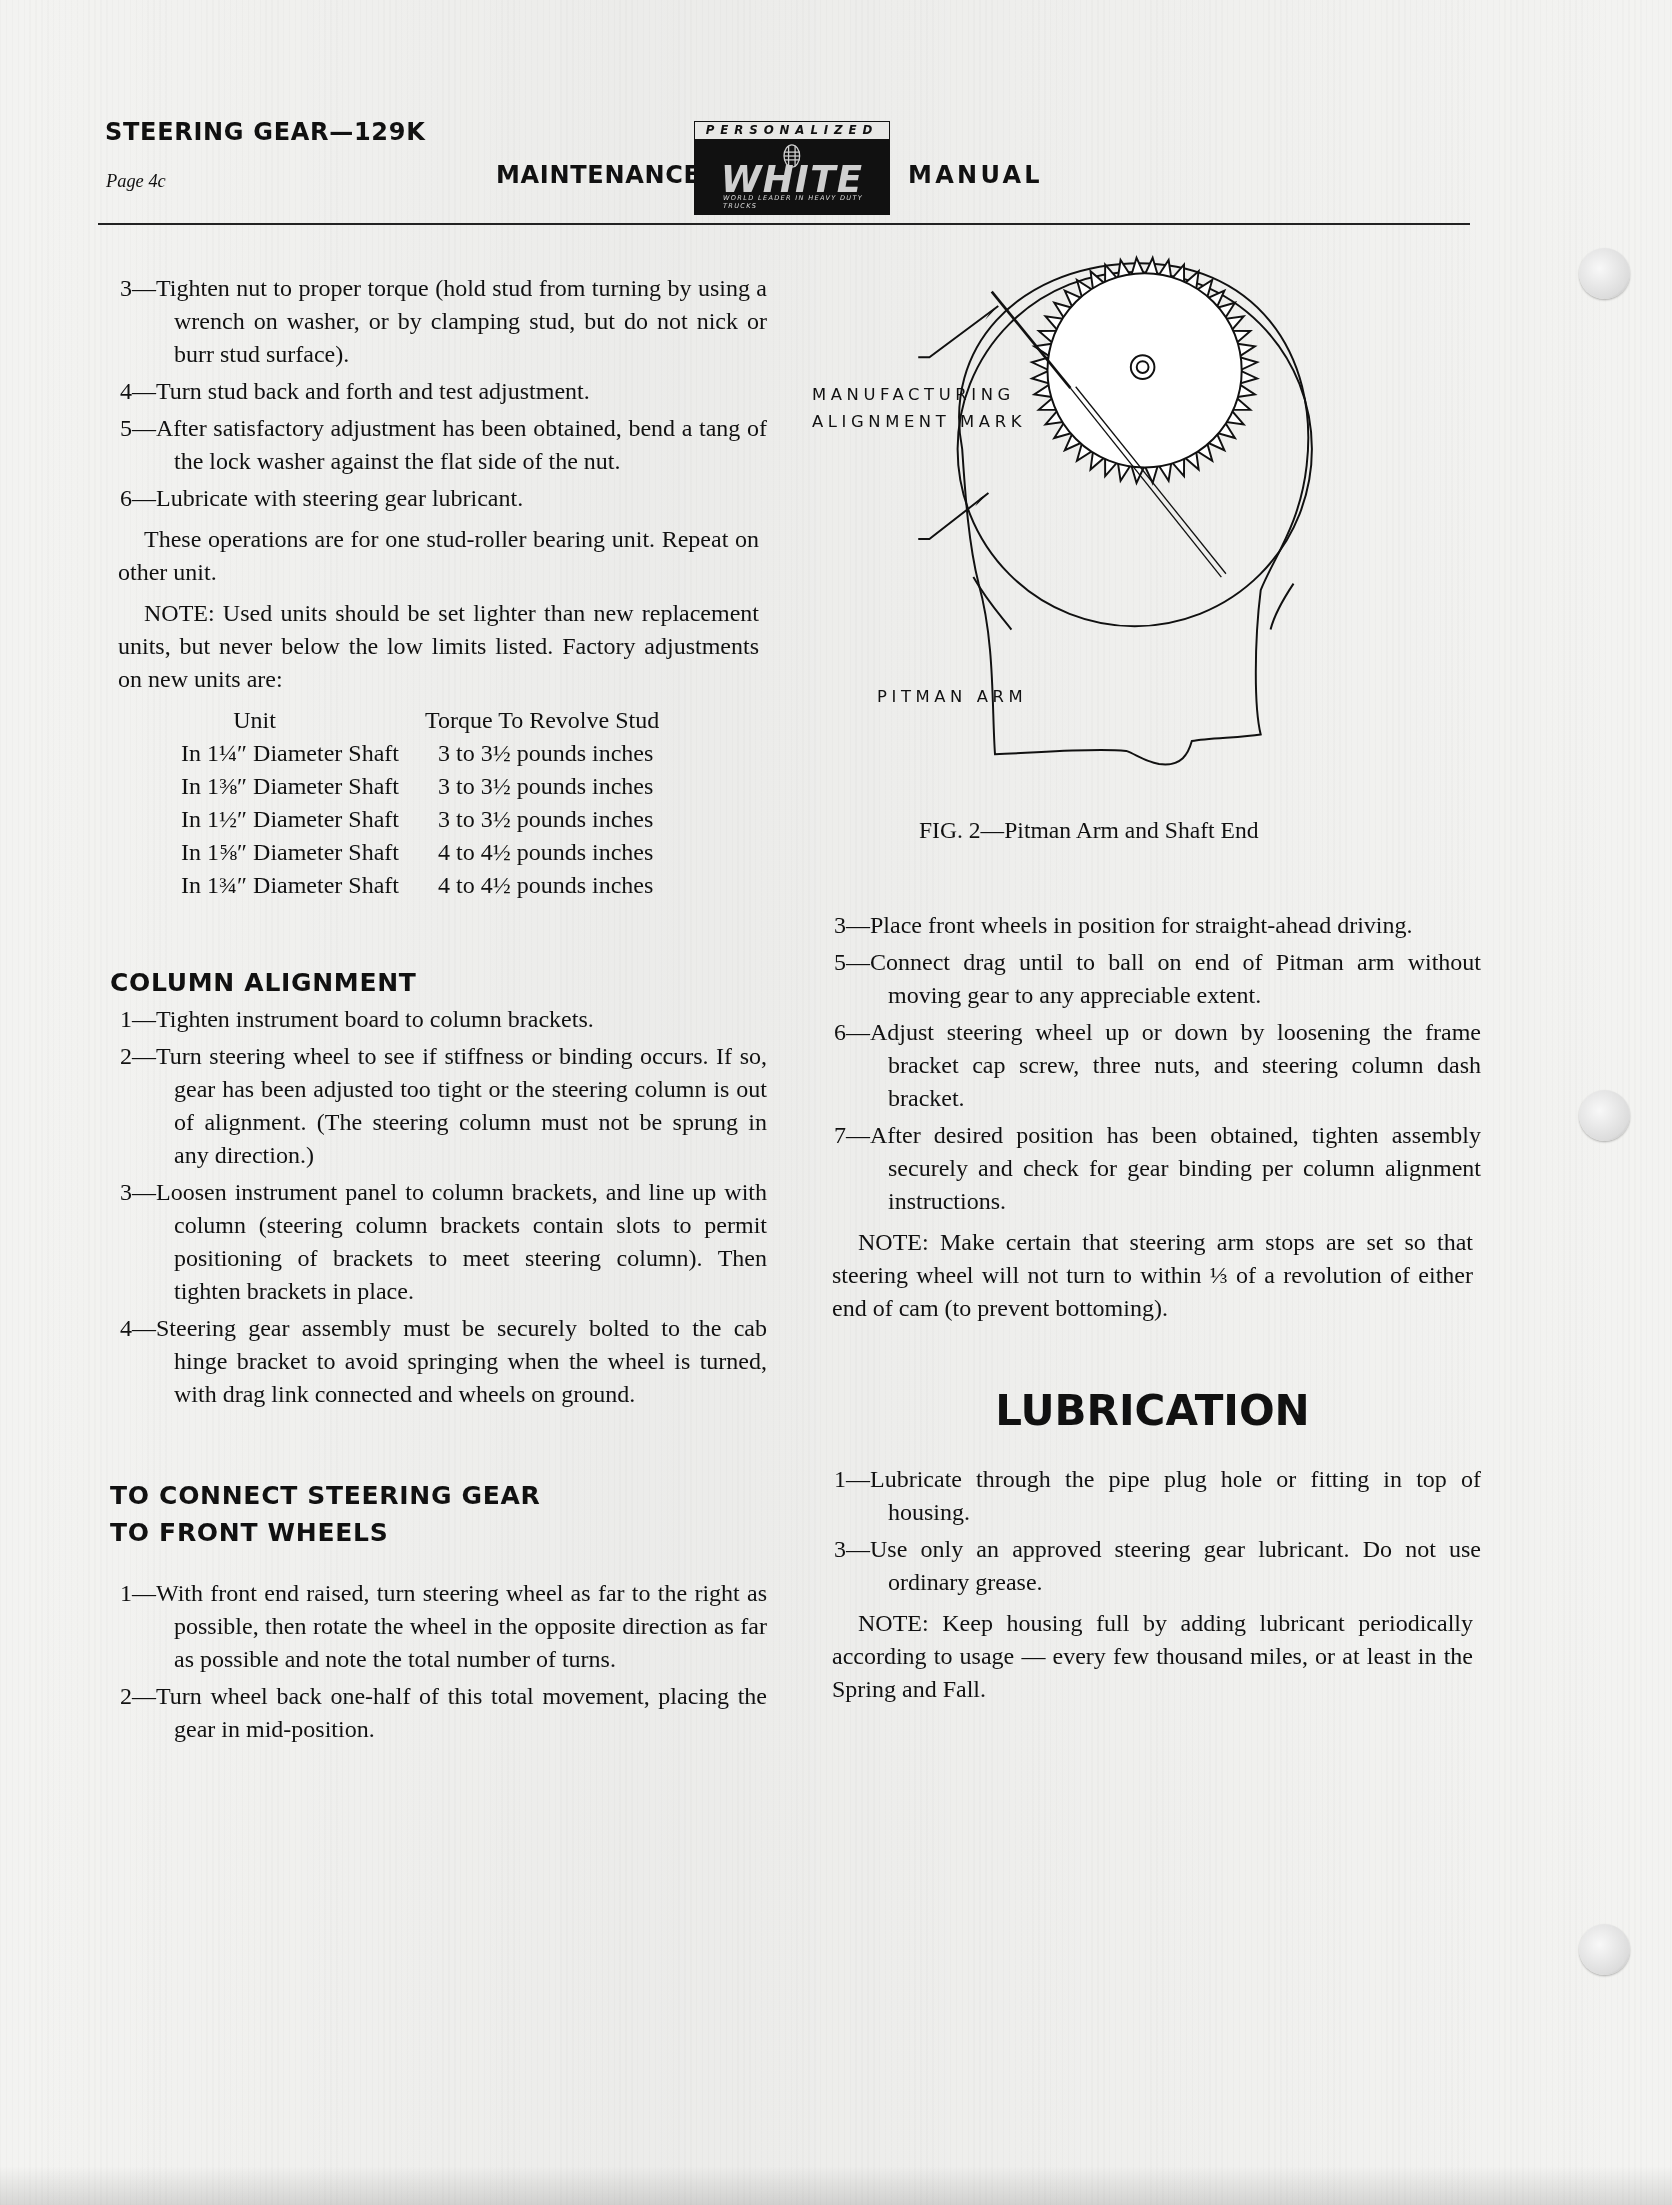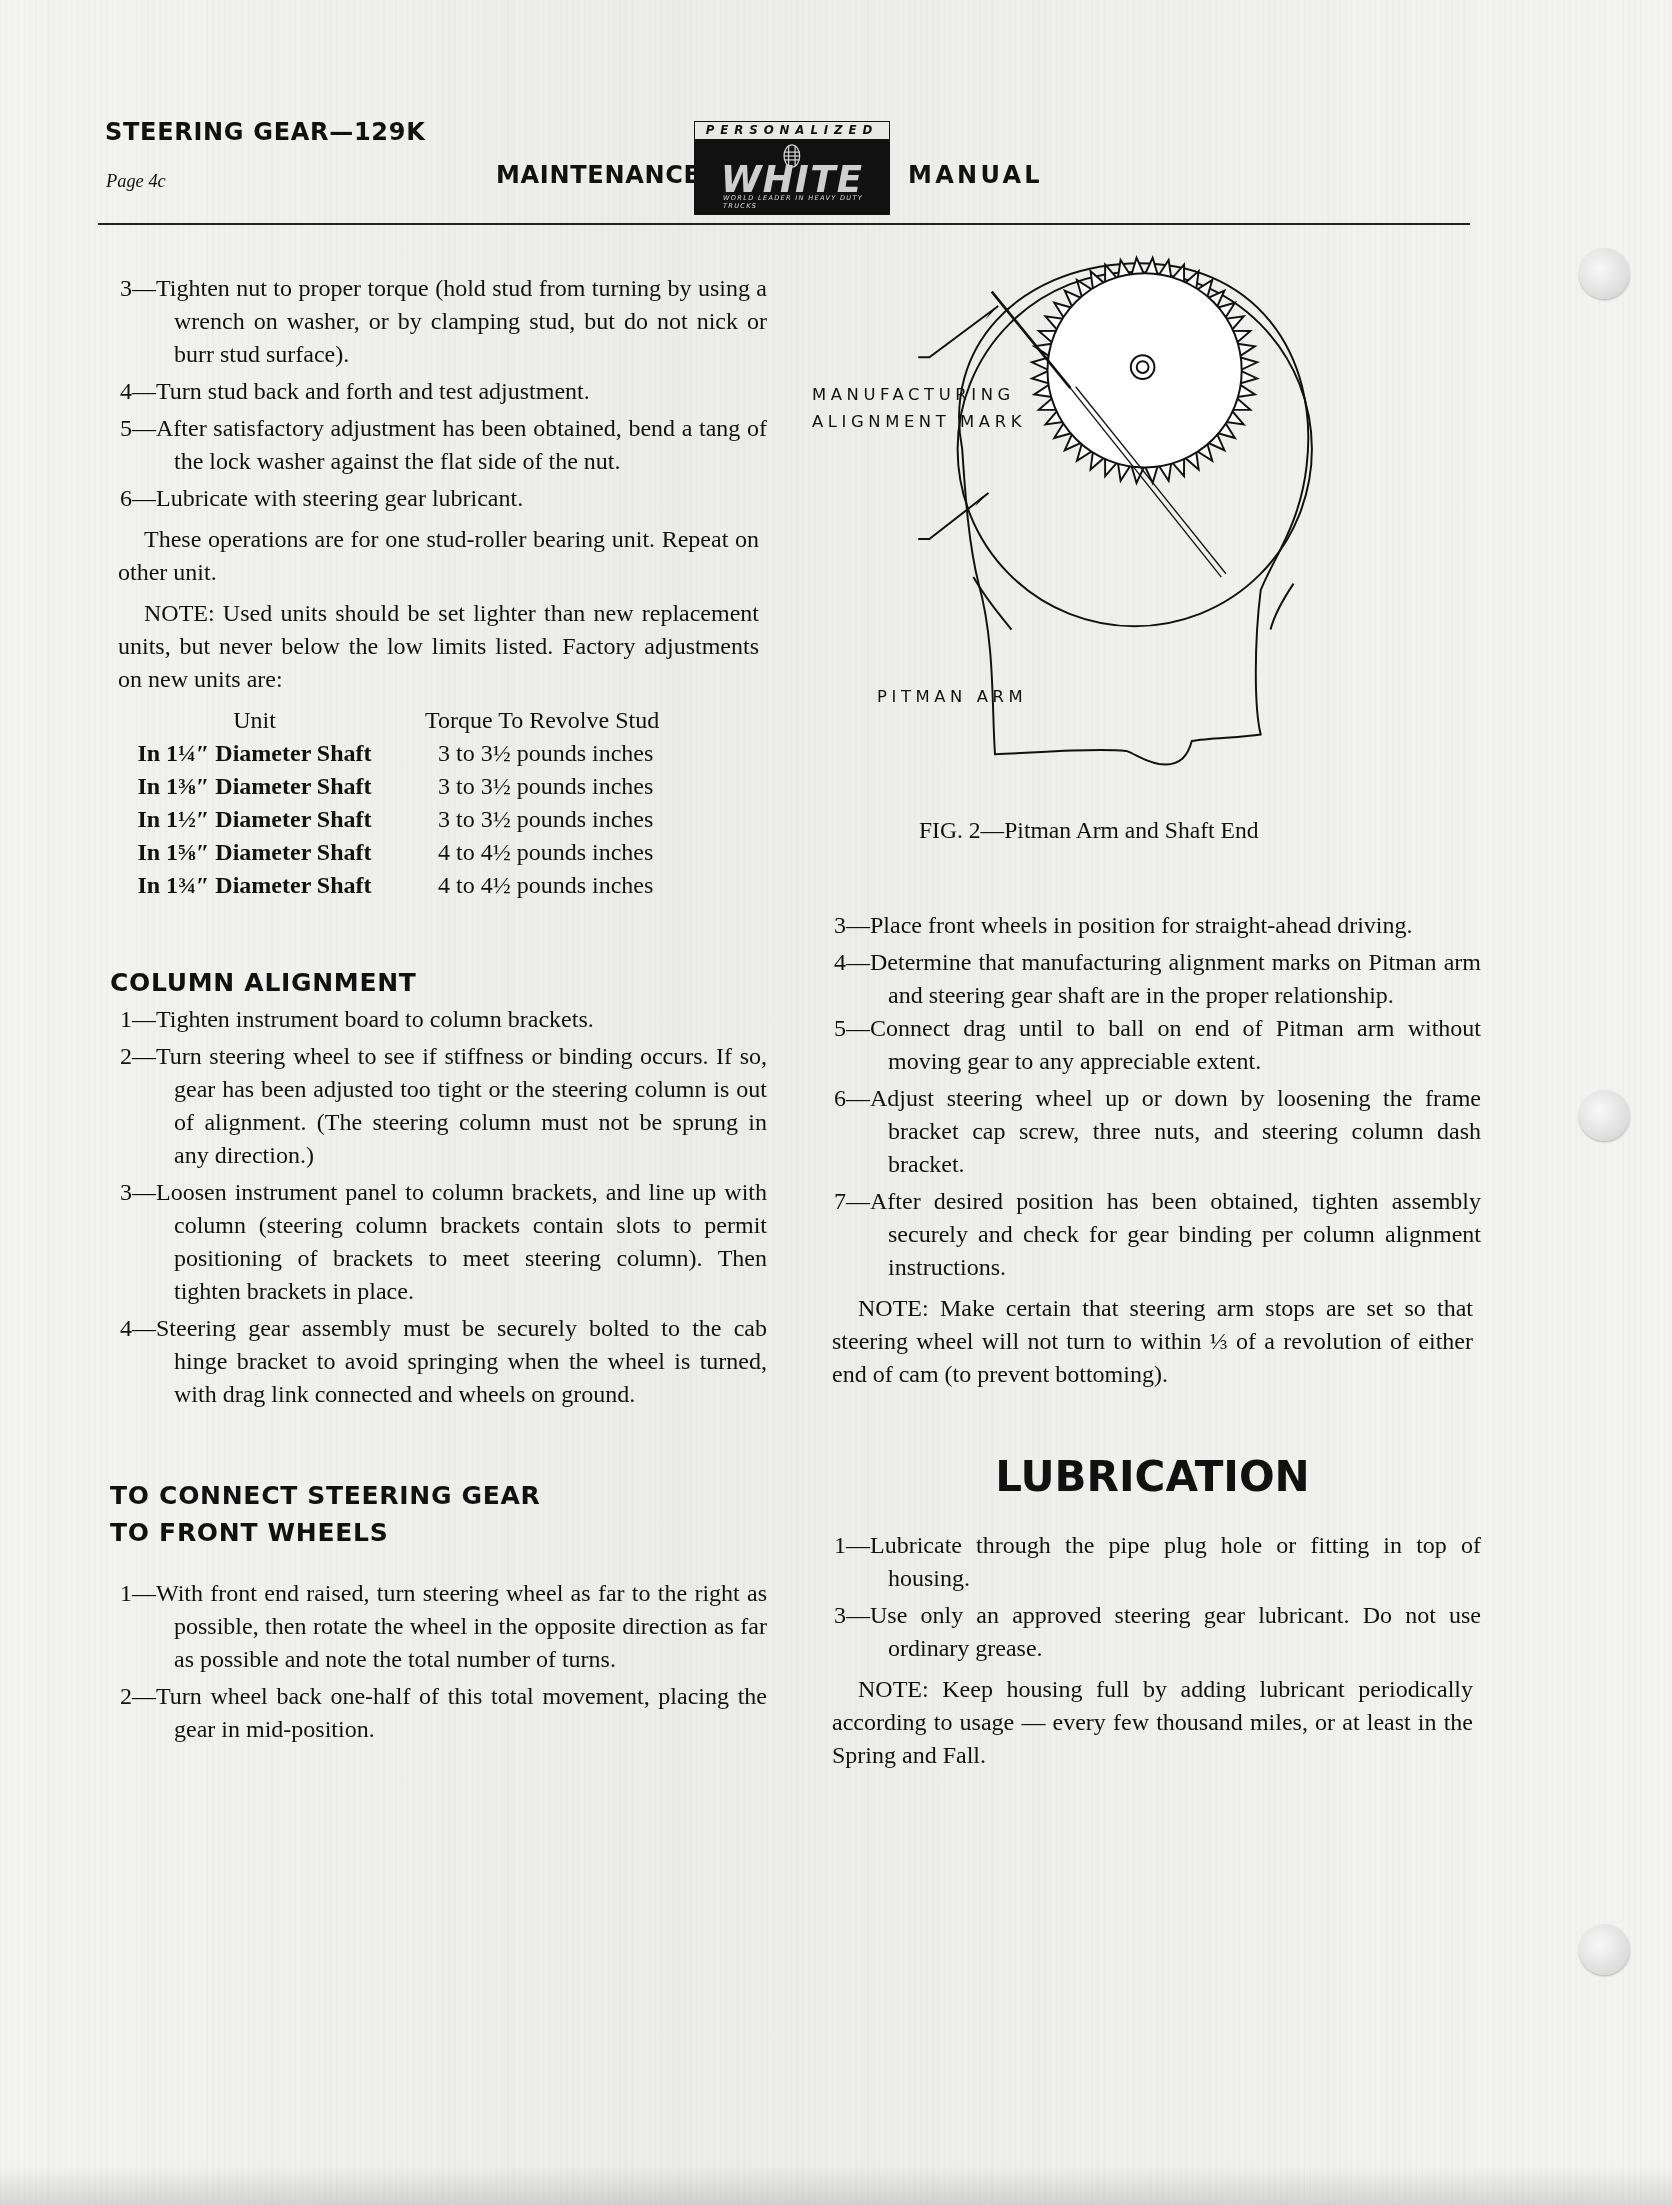--- a/index.html
+++ b/index.html
@@ -62,21 +62,21 @@
   .col { position: absolute; font-size: 24px; line-height: 33px; }
   .col-left { left: 110px; top: 272px; width: 657px; }
   .col-right { left: 824px; width: 657px; }
   .hang-item { padding-left: 64px; text-indent: -54px; text-align: justify; margin-bottom: 3.9px; }
   .para { text-align: justify; margin: 8px; }
   .indent { text-indent: 26px; }
   .torque-table { border-collapse: collapse; margin-top: 0; }
   .torque-table th, .torque-table td { font-weight: normal; padding: 0; height: 32px; font-size: 24px; }
   .torque-table th.c1 { text-align: center; width: 289px; }
   .torque-table th.c2 { text-align: left; padding-left: 26px; }
-  .torque-table td.c1 { text-align: center; font-weight: bold; }
+  .torque-table td.c1 { text-align: right; }
   .torque-table td.c2 { text-align: left; padding-left: 39px; }
   .section-h {
     font-family: "DejaVu Sans", sans-serif; font-weight: bold; font-size: 25px; letter-spacing: 0.7px; line-height: 37px;
   }
   .big-h {
     font-family: "DejaVu Sans", sans-serif; font-weight: bold; font-size: 42px; text-align: center; line-height: 53px;
   }
   .fig-caption { position: absolute; left: 919px; top: 817px; font-size: 23.6px; }
   .fig-label {
     position: absolute; font-family: "DejaVu Sans", sans-serif; font-size: 16.4px; letter-spacing: 4.6px; line-height: 27.6px;
@@ -197,21 +197,20 @@
   <polyline points="178,442 195,442 285,372" fill="none" stroke="#111" stroke-width="3"></polyline>
   <polygon points="285,372 265,392 272,380" fill="#111"></polygon>
 </svg>
 <div class="fig-label" style="left:812px; top:381px;">MANUFACTURING</div>
 <div class="fig-label" style="left:812px; top:408px;">ALIGNMENT MARK</div>
 <div class="fig-label" style="left:877px; top:683px;">PITMAN ARM</div>
 <div class="fig-caption">FIG. 2—Pitman Arm and Shaft End</div>
 
 <div class="col col-right" style="top:909px;">
   <div class="hang-item"><span>3—</span><span>Place front wheels in position for straight-ahead driving.</span></div>
-  <div class="hang-item" style="margin-bottom:0;"><span>4—</span><span>Determine that manufacturing alignment marks on Pitman arm and steering gear shaft are in the proper relationship.</span></div>
   <div class="hang-item"><span>5—</span><span>Connect drag until to ball on end of Pitman arm without moving gear to any appreciable extent.</span></div>
   <div class="hang-item"><span>6—</span><span>Adjust steering wheel up or down by loosening the frame bracket cap screw, three nuts, and steering column dash bracket.</span></div>
   <div class="hang-item"><span>7—</span><span>After desired position has been obtained, tighten assembly securely and check for gear binding per column alignment instructions.</span></div>
   <p class="para indent">NOTE: Make certain that steering arm stops are set so that steering wheel will not turn to within ⅓ of a revolution of either end of cam (to prevent bottoming).</p>
 
   <div class="big-h" style="margin-top:59px;">LUBRICATION</div>
   <div style="margin-top:26px;">
     <div class="hang-item"><span>1—</span><span>Lubricate through the pipe plug hole or fitting in top of housing.</span></div>
     <div class="hang-item"><span>3—</span><span>Use only an approved steering gear lubricant. Do not use ordinary grease.</span></div>
   </div>

